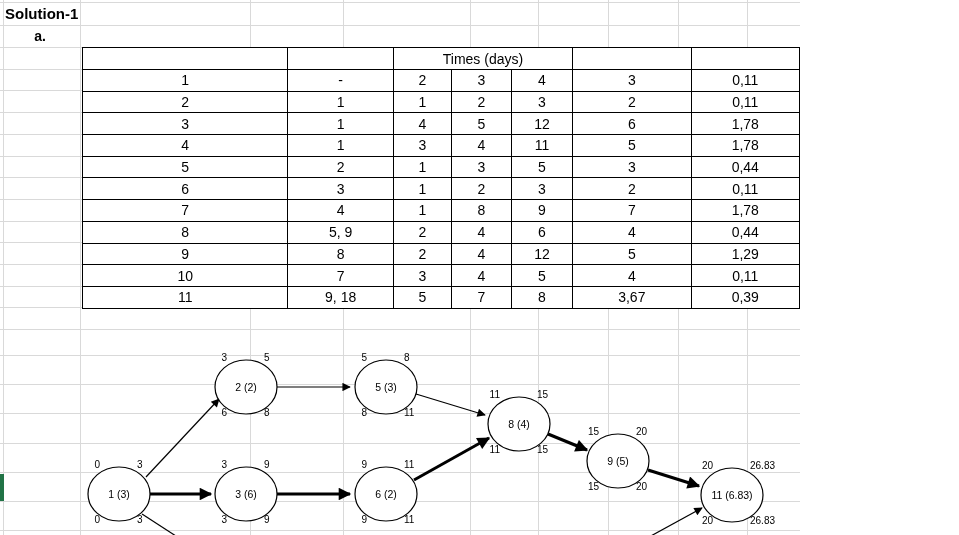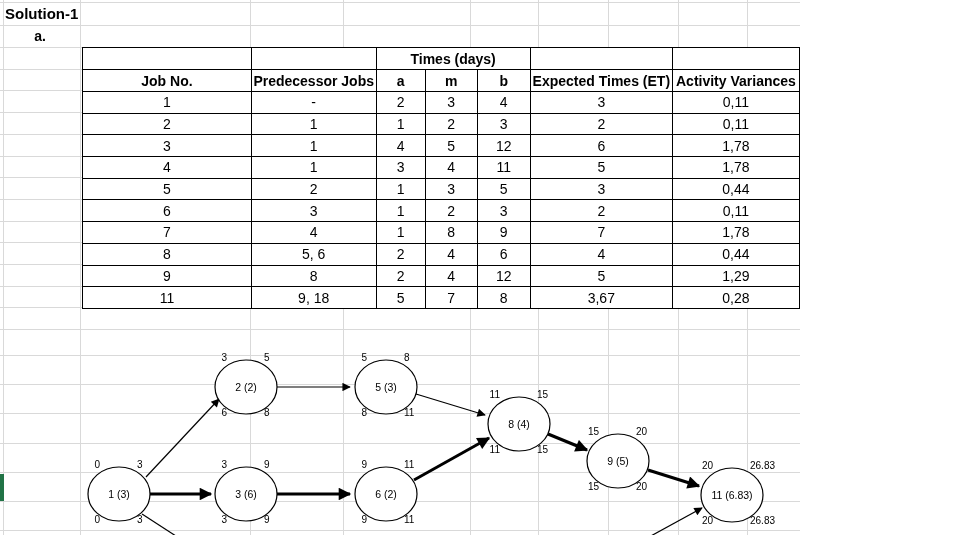--- a/index.html
+++ b/index.html
@@ -9,21 +9,21 @@
   .gridline.v{width:1px;top:0;height:535px;}
   .gridline.h{height:1px;left:0;width:959px;}
   .title-cell{position:absolute;left:5px;top:5px;font-size:15px;font-weight:bold;z-index:3;}
   .section-label{position:absolute;left:0;top:28px;width:80px;text-align:center;
                  font-size:14px;font-weight:bold;z-index:3;}
   .selection-indicator{position:absolute;left:0;top:474px;width:4px;height:27px;z-index:2;}
   table.pert{position:absolute;left:82px;top:47px;border-collapse:collapse;table-layout:fixed;
              background:#fff;z-index:3;}
   table.pert td,table.pert th{border:1px solid #000;text-align:center;vertical-align:middle;
              font-size:14px;padding:0;white-space:nowrap;overflow:hidden;background:#fff;}
-  table.pert th{font-weight:bold;}
+  table.pert th{font-weight:normal;}
   table.pert thead tr{height:22px;}
   table.pert tbody tr{height:21.7px;}
   svg.diagram{position:absolute;left:0;top:0;z-index:4;}
   svg.diagram text{font-family:"Liberation Sans",sans-serif;font-size:10px;fill:#000;}
   svg.diagram text.nlabel{font-size:10.5px;}
 </style>
 </head>
 <body>
 
 <div class="stage">
@@ -78,29 +78,20 @@
         <col style="width:132px">
     </colgroup>
     <thead>
       <tr>
         <td></td>
         <td></td>
         <th colspan="3">Times (days)</th>
         <td></td>
         <td></td>
       </tr>
-      <tr>
-        <th>Job No.</th>
-        <th>Predecessor Jobs</th>
-        <th>a</th>
-        <th>m</th>
-        <th>b</th>
-        <th>Expected Times (ET)</th>
-        <th>Activity Variances</th>
-      </tr>
     </thead>
     <tbody id="pert-body">
         <tr>
           <td>1</td>
           <td>-</td>
           <td>2</td>
           <td>3</td>
           <td>4</td>
           <td>3</td>
           <td>0,11</td>
@@ -154,44 +145,53 @@
           <td>7</td>
           <td>4</td>
           <td>1</td>
           <td>8</td>
           <td>9</td>
           <td>7</td>
           <td>1,78</td>
         </tr>
         <tr>
           <td>8</td>
-          <td>5, 6</td>
+          <td>5, 9</td>
           <td>2</td>
           <td>4</td>
           <td>6</td>
           <td>4</td>
           <td>0,44</td>
         </tr>
         <tr>
           <td>9</td>
           <td>8</td>
           <td>2</td>
           <td>4</td>
           <td>12</td>
           <td>5</td>
           <td>1,29</td>
+        </tr>
+        <tr>
+          <td>10</td>
+          <td>7</td>
+          <td>3</td>
+          <td>4</td>
+          <td>5</td>
+          <td>4</td>
+          <td>0,11</td>
         </tr>
         <tr>
           <td>11</td>
           <td>9, 18</td>
           <td>5</td>
           <td>7</td>
           <td>8</td>
           <td>3,67</td>
-          <td>0,28</td>
+          <td>0,39</td>
         </tr>
       </tbody>
   </table>
 
   <svg class="diagram" id="network-svg" width="959" height="535" viewBox="0 0 959 535">
     <defs>
       <marker id="ah-thin" viewBox="0 0 10 10" refX="9" refY="5" markerWidth="9" markerHeight="7" orient="auto">
         <path d="M0,0 L10,5 L0,10 z" fill="#000"></path>
       </marker>
       <marker id="ah-thick" viewBox="0 0 10 10" refX="9" refY="5" markerWidth="5" markerHeight="4.2" orient="auto" markerUnits="strokeWidth">

